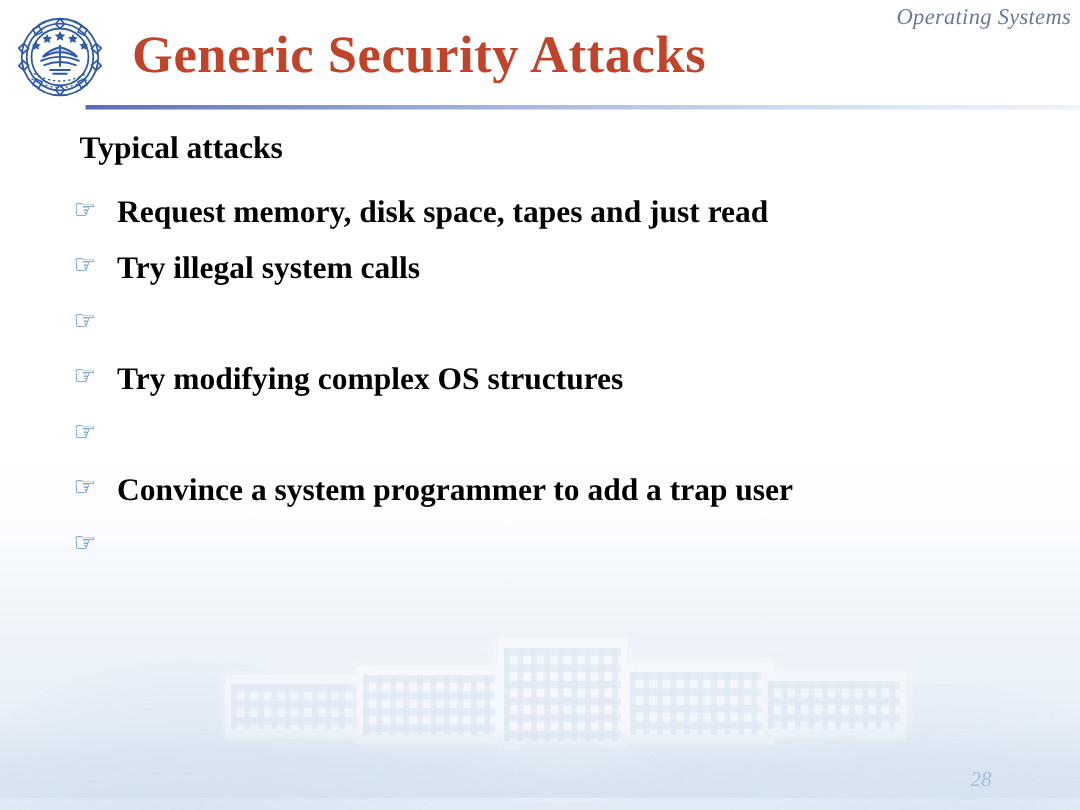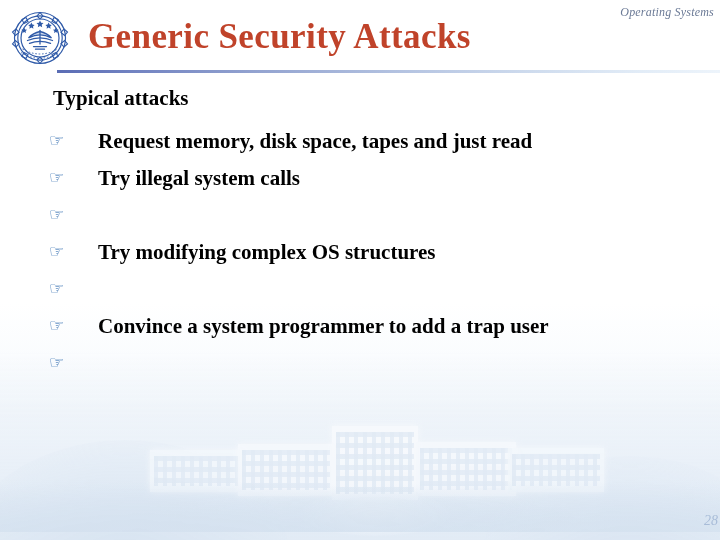--- a/index.html
+++ b/index.html
@@ -159,21 +159,21 @@
     text-shadow: 1.5px 1.5px 0 rgba(255,255,255,0.95);
     white-space: nowrap;
   }
 
   #course-label {
     position: absolute;
     right: 6px;
     top: 5px;
     font-family: "Liberation Serif", "DejaVu Serif", serif;
     font-style: italic;
-    font-size: 12px;
+    font-size: 15px;
     line-height: 14px;
     color: #6b7a96;
     white-space: nowrap;
     letter-spacing: 0.2px;
   }
 
   #rule {
     position: absolute;
     left: 57px;
     top: 70px;
@@ -222,21 +222,21 @@
     top: 50%;
     transform: translateY(-52%);
     width: 24px;
     color: #1f5fa8;
     font-family: "DejaVu Sans", sans-serif;
     font-size: 17px;
     line-height: 17px;
   }
 
   .bullet .btext {
-    margin-left: 48px;
+    margin-left: 28px;
     font-family: "Liberation Serif", "DejaVu Serif", serif;
     font-weight: bold;
     font-size: 21px;
     line-height: 26px;
     color: #000000;
     white-space: nowrap;
   }
 
   
   #footer {
@@ -253,21 +253,21 @@
     font-family: "Liberation Serif", "DejaVu Serif", serif;
     font-style: italic;
     font-size: 12px;
     line-height: 16px;
     color: #9fb4d4;
     white-space: nowrap;
     letter-spacing: 0.2px;
   }
   #page-number {
     position: absolute;
-    left: 704px;
+    left: 647px;
     top: -1px;
     font-family: "Liberation Serif", "DejaVu Serif", serif;
     font-style: italic;
     font-size: 14px;
     line-height: 17px;
     color: #a8bcd8;
   }
 </style>
 </head>
 <body>

